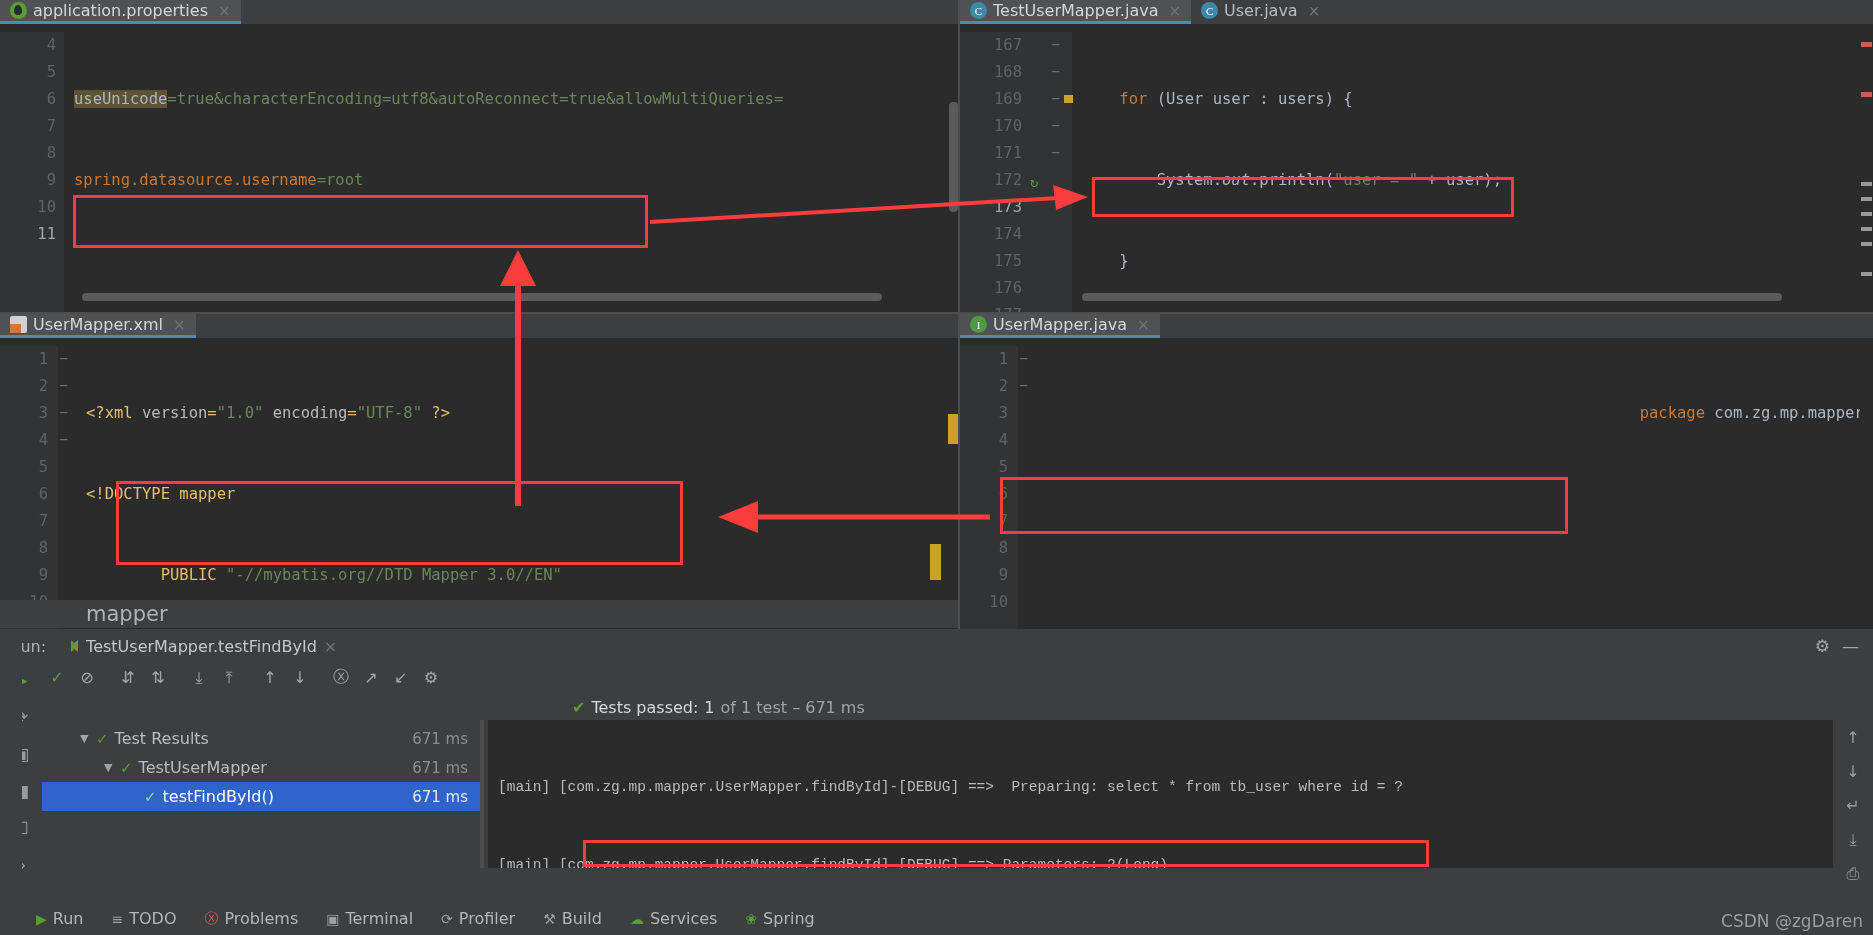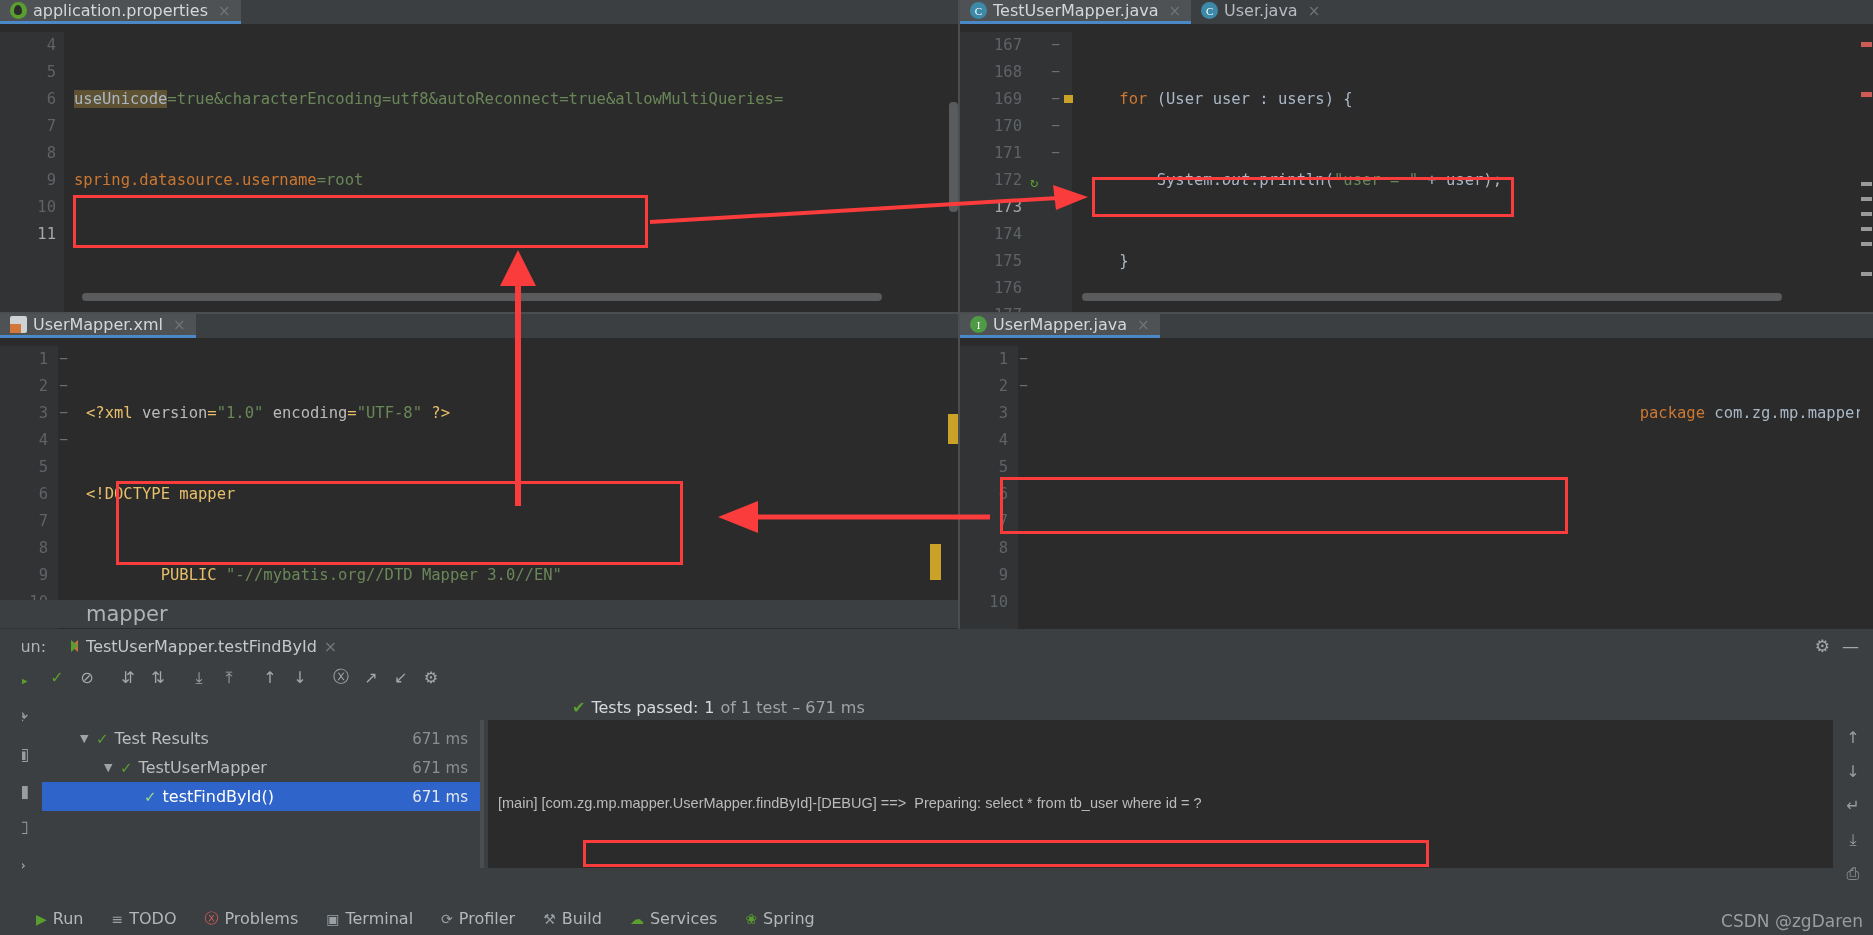--- a/index.html
+++ b/index.html
@@ -133,22 +133,22 @@
   .testtree { position:absolute; left:42px; top:89px; bottom:34px; width:440px; background:#3c3f41;
       font-size:16px; color:#bbbec0; padding-top:4px; }
   .ttrow { height:29px; display:flex; align-items:center; position:relative; padding-left:8px; }
   .ttrow.sel { background: #2f65ca; color:#fff; }
   .ttrow .arrow { width:16px; color:#a0a3a5; font-size:11px;}
   .ttrow .okc { color:#5a9e30; margin-right:6px; font-size:15px;}
   .ttrow .dur { position:absolute; right:14px; color:#8b8f92; font-size:15px;}
   .ttrow.sel .dur { color:#e4e7e9; }
 
   .console { position:absolute; left:488px; top:89px; right:40px; bottom:34px; background:#2b2b2b;
-       font-family:Liberation Sans, sans-serif; font-size:14.5px; line-height:26px;
-       color:#bbb; overflow:hidden; padding: 18px 0 0 10px; white-space:pre; }
+       font-family:Liberation Mono, monospace; font-size:14.5px; line-height:26px;
+       color:#bbb; overflow:hidden; padding: 2px 0 0 10px; white-space:pre; }
   .console .cl { height:26px; }
 
   .console-right { position:absolute; right:0; width:40px; top:89px; bottom:34px; background:#3c3f41; }
   .cr-btn { width:40px; height:34px; display:flex;align-items:center;justify-content:center; color:#9a9da0; font-size:16px;}
 
   
   .statusbar { position:absolute; left:0; right:0; bottom:0; height:33px; background:#3c3f41;
       display:flex; align-items:center; font-size:16px; color:#b4b7b9; }
   .sb-item { display:flex; align-items:center; gap:6px; padding:0 14px; }
   .sb-item .sbic { font-size:14px; color:#9aa0a4; }

